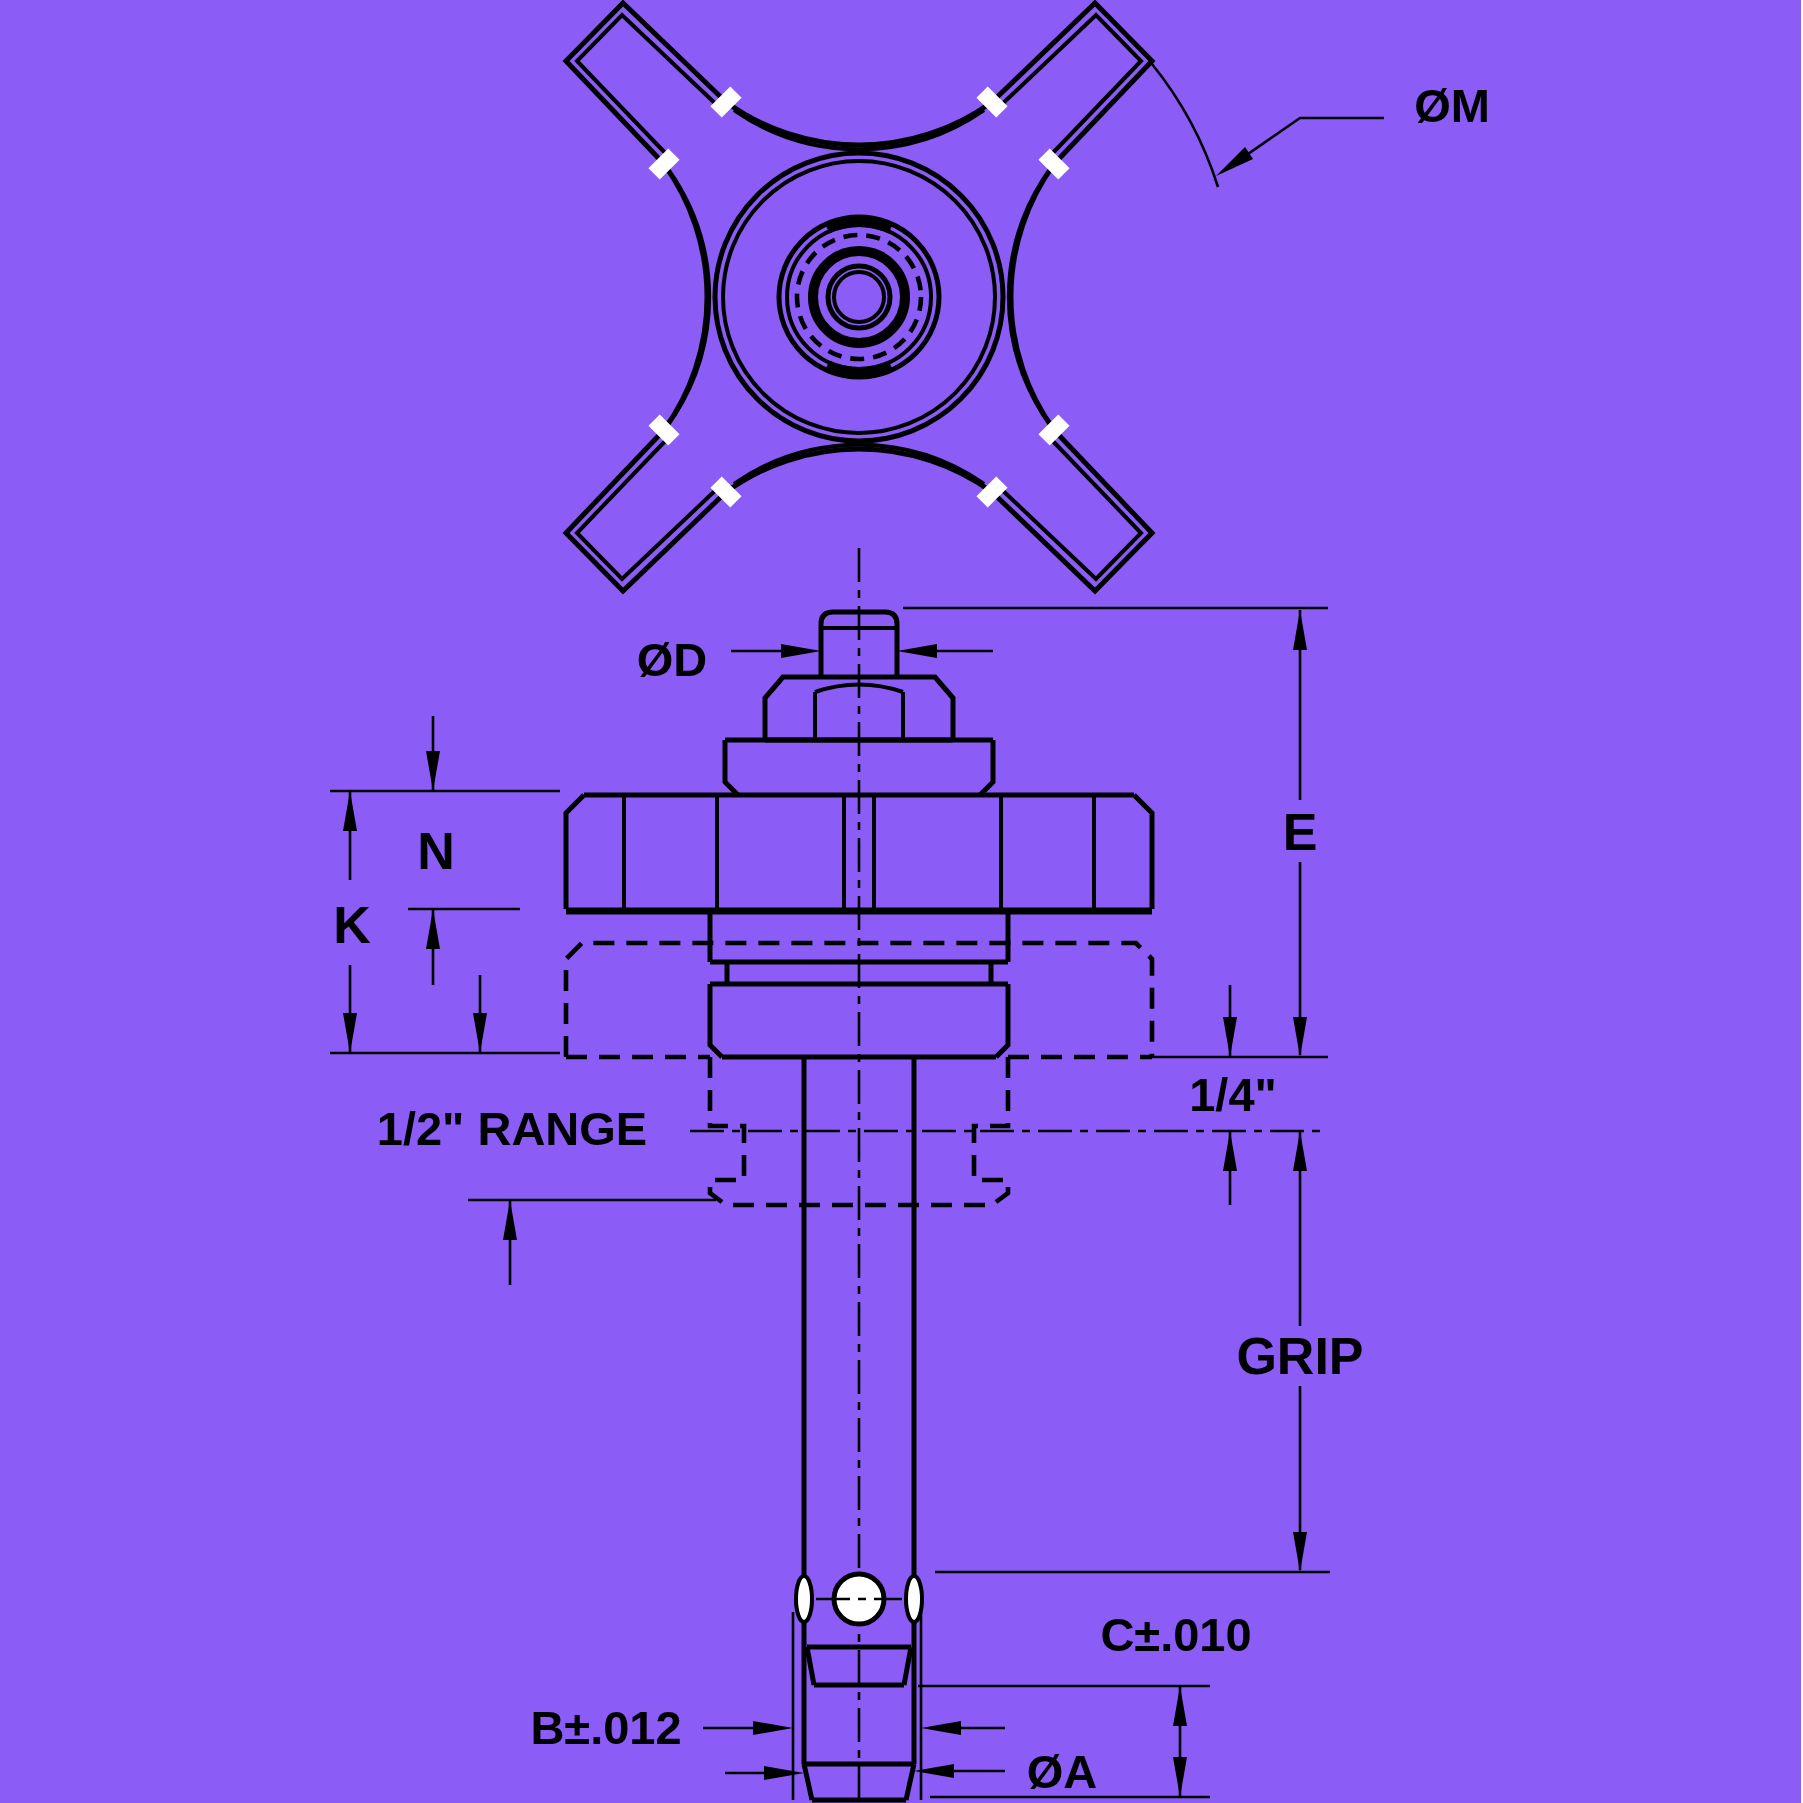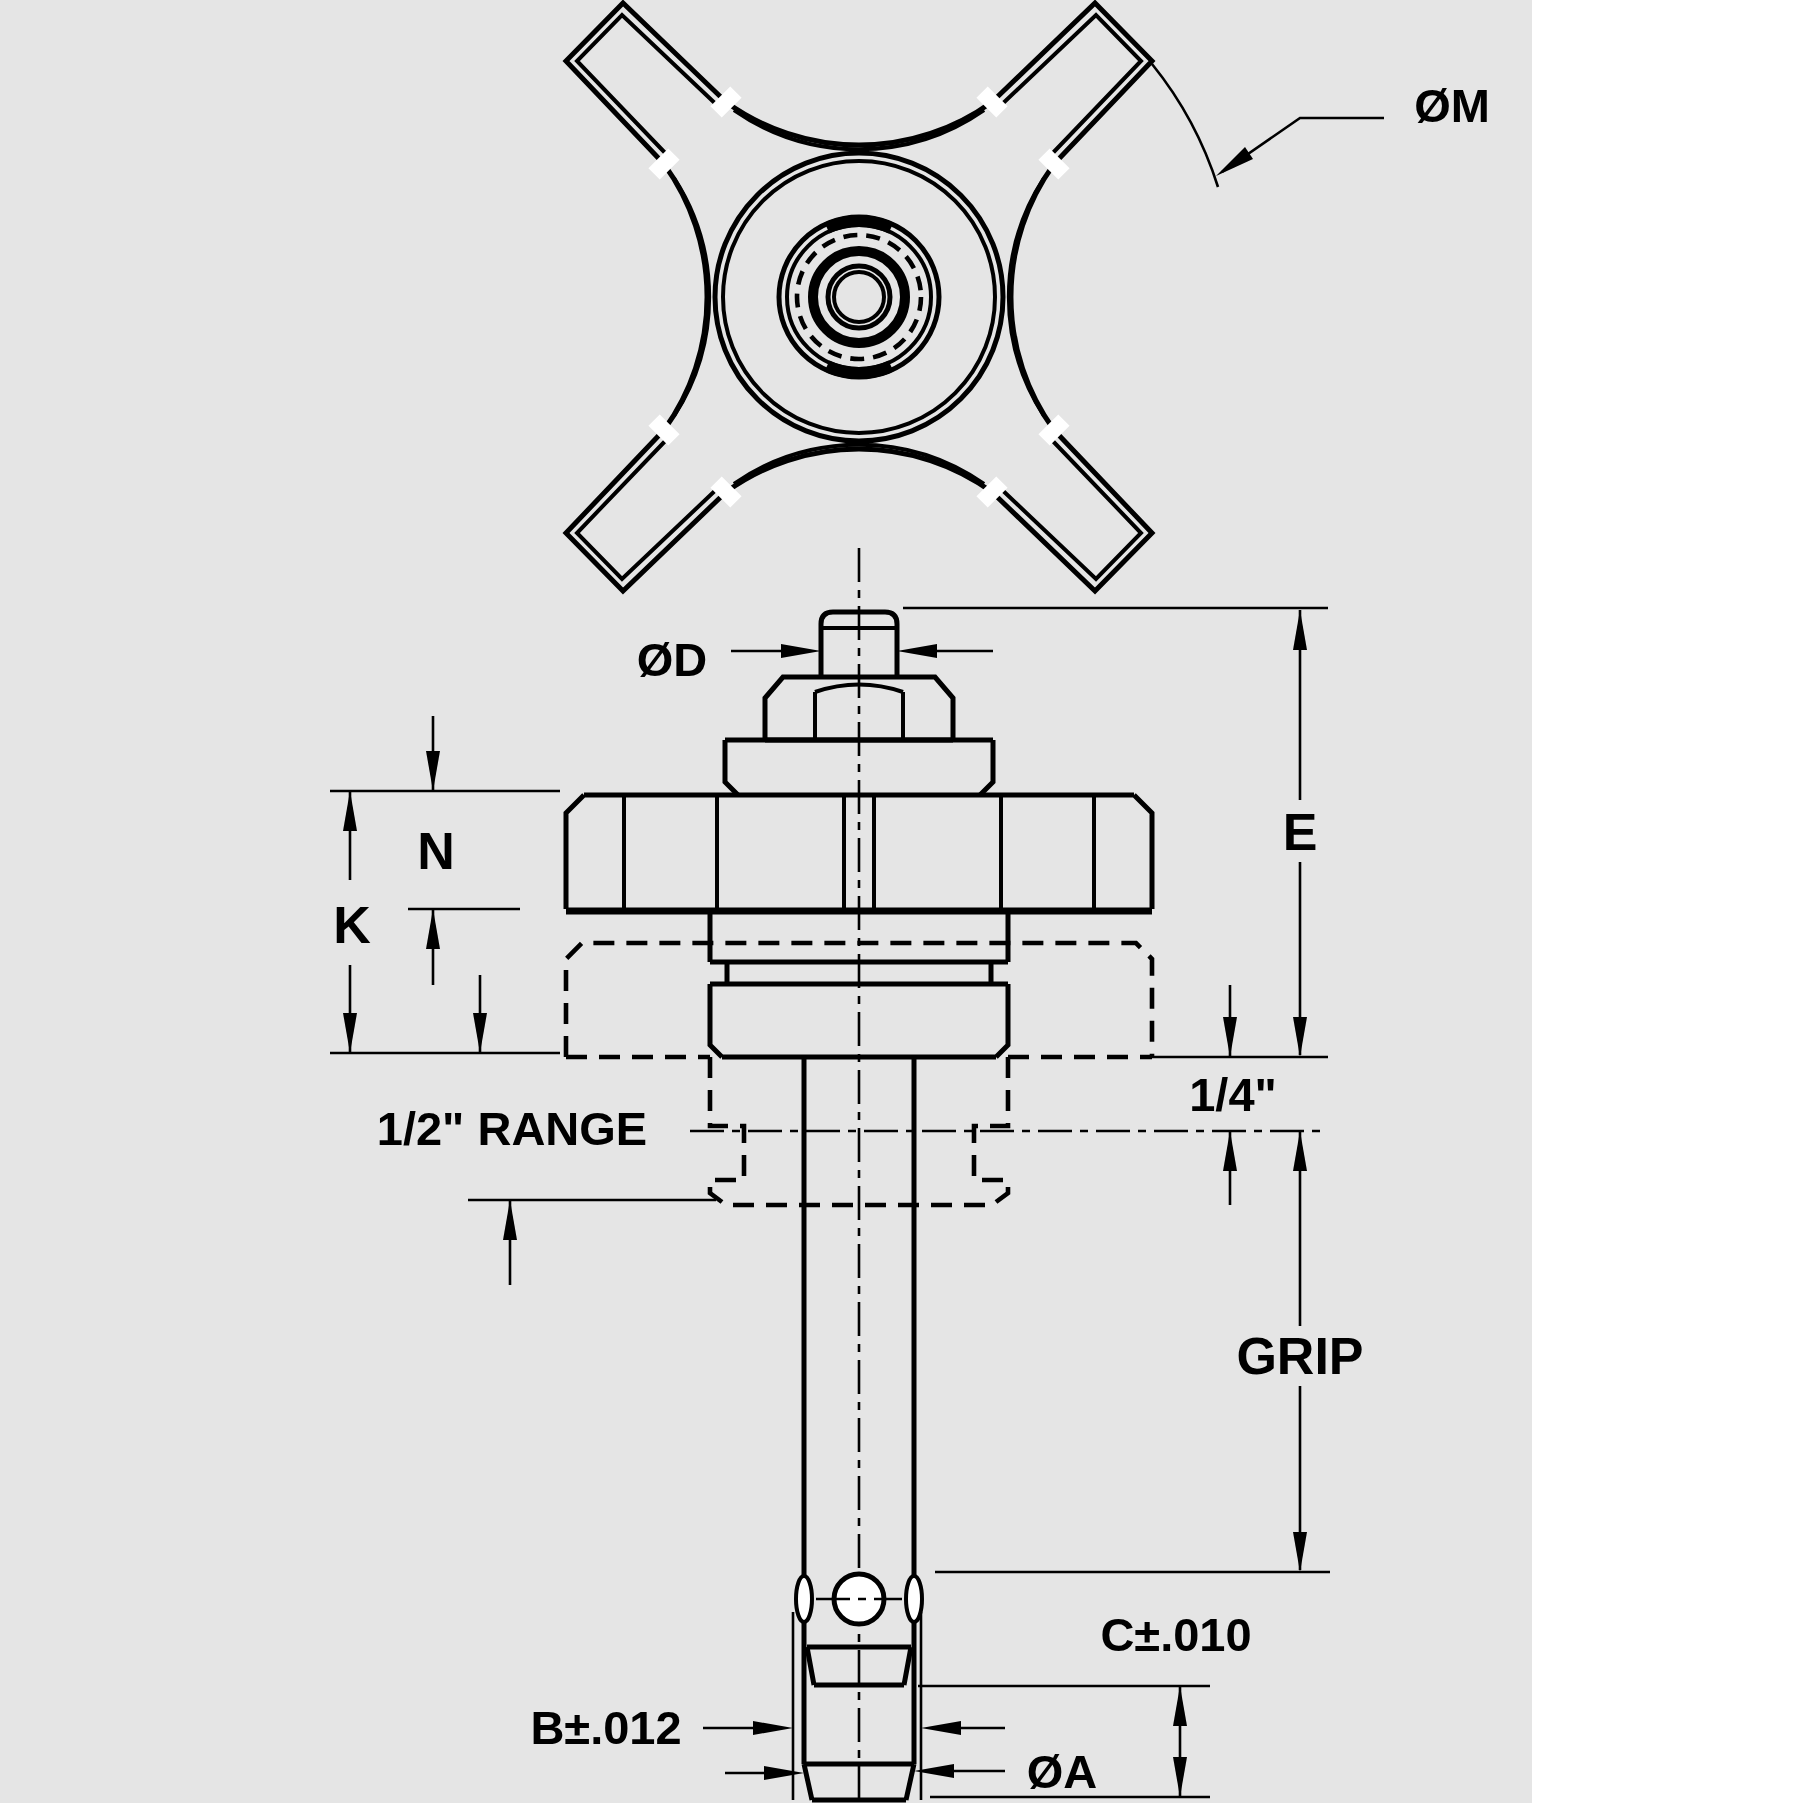--- a/index.html
+++ b/index.html
@@ -1,16 +1,16 @@
 <!DOCTYPE html>
 <html><head>
 <meta charset="utf-8">
 <style>
   html,body{margin:0;padding:0;background:#ffffff;}
-  .canvas{width:1532px;height:1803px;background:#e5e5e5;position:relative;font-family:"Liberation Sans",sans-serif;}
+  .canvas{width:1801px;height:1803px;background:#8b5cf6;position:relative;font-family:"Liberation Sans",sans-serif;}
   svg{display:block;}
   text{font-family:"Liberation Sans",sans-serif;font-weight:bold;fill:#000;}
   .lbl{font-size:47px;}
   .lbl-big{font-size:52px;}
   .ln{stroke:#000;stroke-width:5;fill:none;stroke-linejoin:miter;}
   .ln4{stroke:#000;stroke-width:4;fill:none;}
   .thick{stroke:#000;stroke-width:7;fill:none;}
   .thin{stroke:#000;stroke-width:2.6;fill:none;}
   .hid{stroke:#000;stroke-width:4.6;fill:none;stroke-dasharray:21 12;}
   .cl{stroke:#000;stroke-width:2.6;fill:none;stroke-dasharray:34 8 8 8;}

